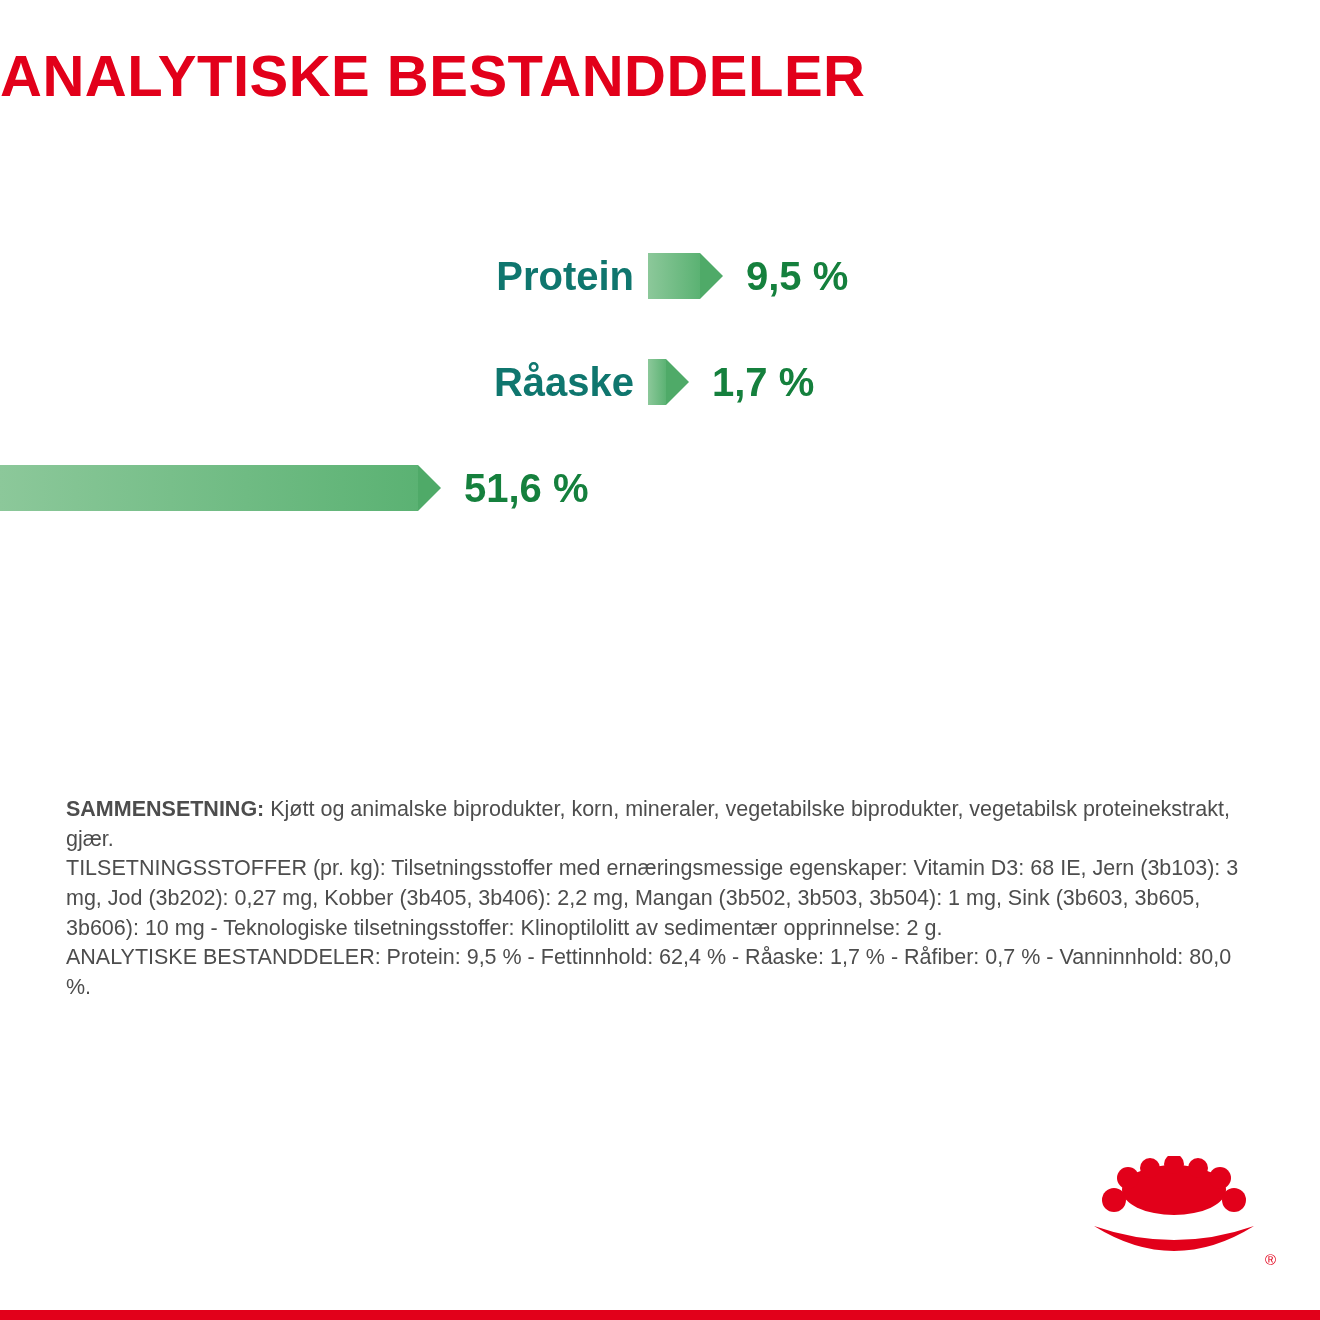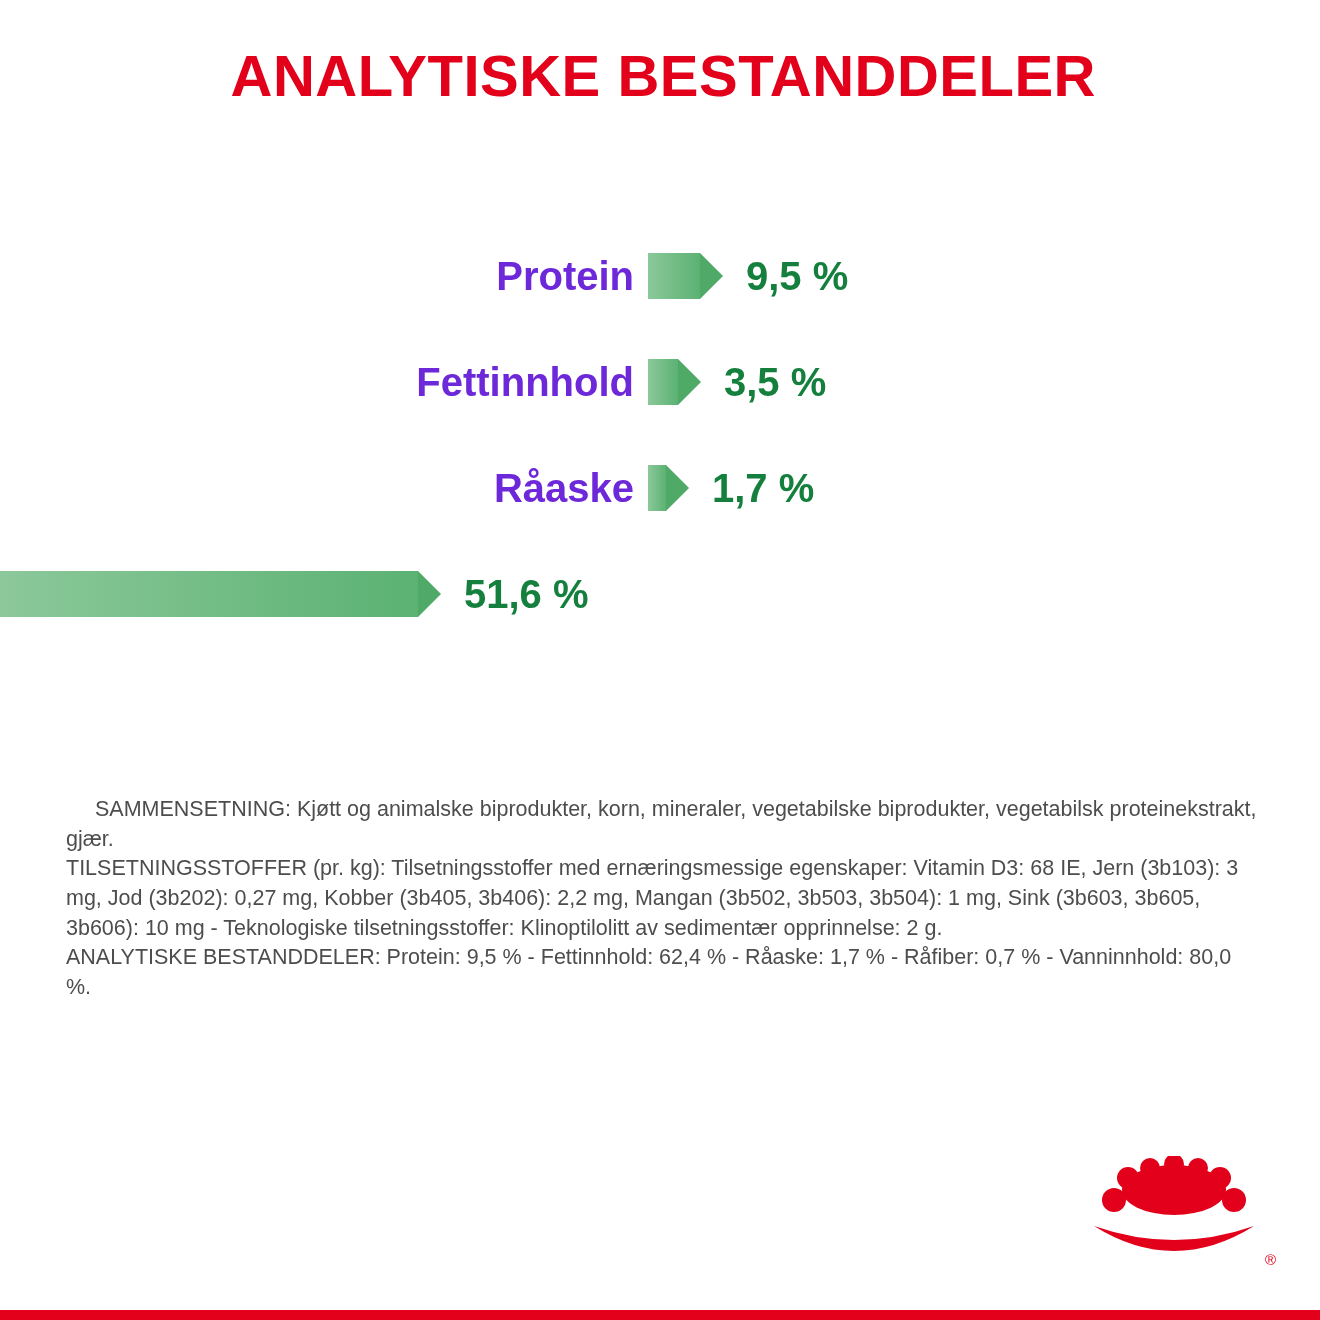--- a/index.html
+++ b/index.html
@@ -19,21 +19,21 @@
     position: relative;
     width: 1320px;
     height: 1320px;
   }
 
   .title {
     position: absolute;
     top: 44px;
     left: 0;
     width: 1096px;
-    text-align: right;
+    text-align: left;
     color: #e2001a;
     font-size: 58px;
     font-weight: bold;
     letter-spacing: 0.5px;
     line-height: 1.1;
   }
 
   
   .chart {
     position: absolute;
@@ -47,21 +47,21 @@
     height: 72px;
     margin-bottom: 34px;
   }
   .row-label {
     width: 648px;
     text-align: right;
     padding-right: 14px;
     box-sizing: border-box;
     font-size: 40px;
     font-weight: bold;
-    color: #6d28d9;
+    color: #0f766e;
     white-space: nowrap;
   }
   .bar-wrap {
     position: relative;
     height: 46px;
     display: flex;
     align-items: center;
   }
   .bar {
     height: 46px;
@@ -94,22 +94,21 @@
     left: 66px;
     width: 1196px;
     color: #4d4d4d;
     font-size: 21.5px;
     line-height: 1.38;
   }
   .composition p {
     margin: 0;
   }
   .composition .lead {
-    font-weight: normal;
-    margin-left: 29px;
+    font-weight: bold;
   }
 
   
   .logo {
     position: absolute;
     right: 56px;
     bottom: 54px;
     width: 180px;
     height: 110px;
   }
@@ -139,27 +138,20 @@
   <div class="chart">
 
     <div class="row">
       <div class="row-label">Protein</div>
       <div class="bar-wrap">
         <div class="bar" style="width:52px"></div>
       </div>
       <div class="row-value">9,5 %</div>
     </div>
 
-    <div class="row">
-      <div class="row-label">Fettinnhold</div>
-      <div class="bar-wrap">
-        <div class="bar" style="width:30px"></div>
-      </div>
-      <div class="row-value">3,5 %</div>
-    </div>
 
     <div class="row">
       <div class="row-label">Råaske</div>
       <div class="bar-wrap">
         <div class="bar" style="width:18px"></div>
       </div>
       <div class="row-value">1,7 %</div>
     </div>
 
     <div class="row">

